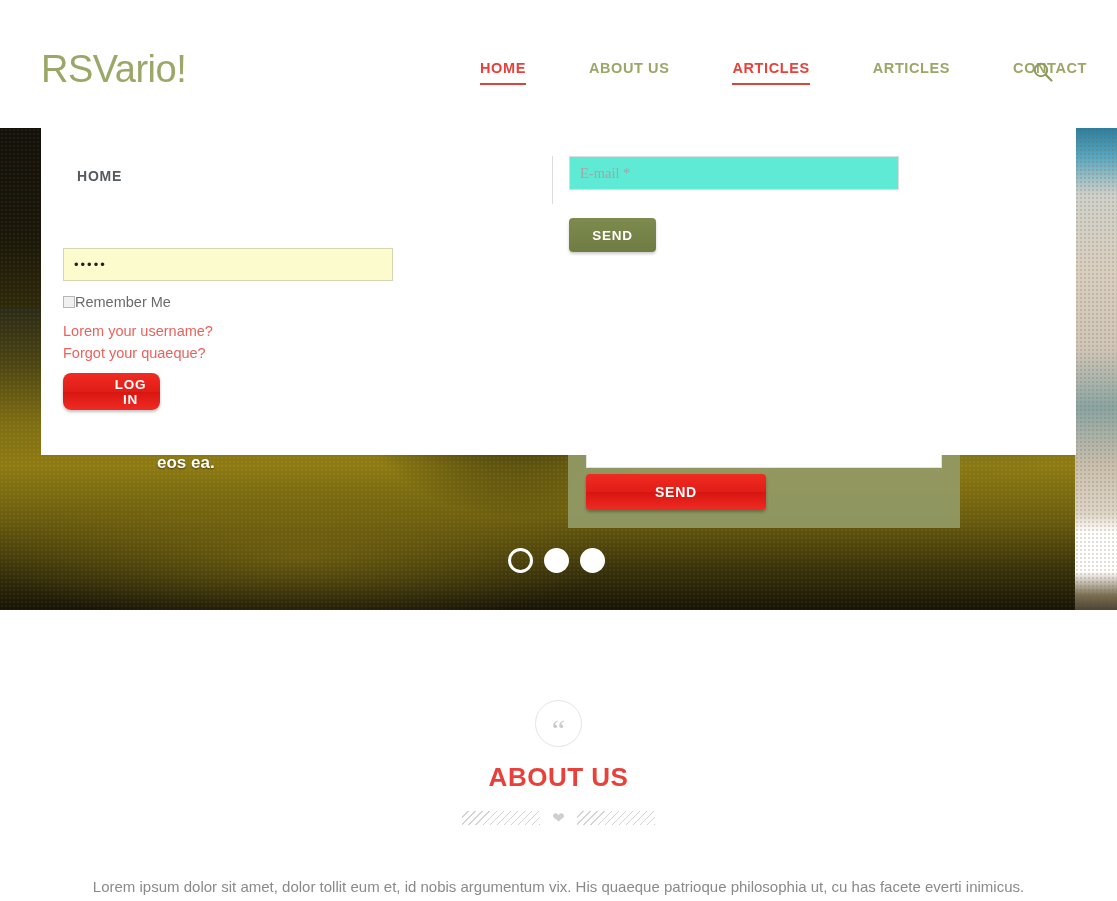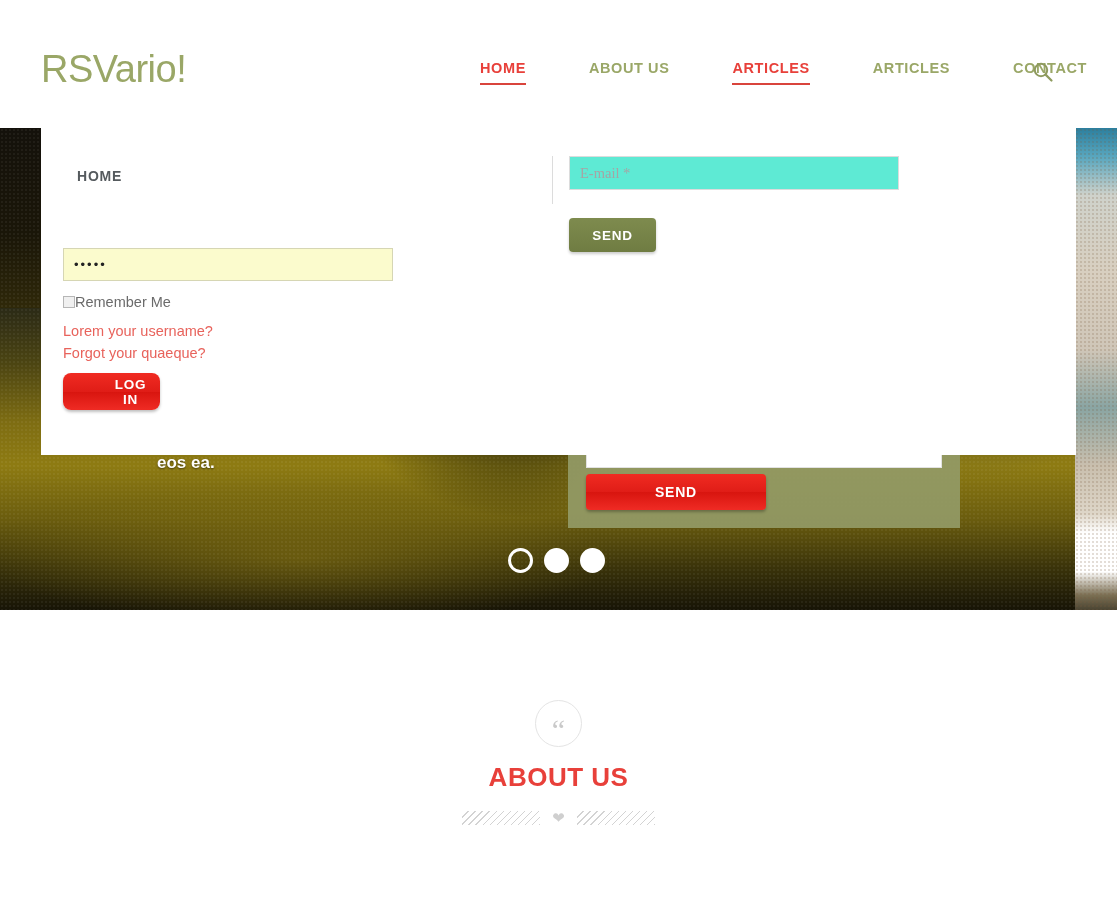--- a/index.html
+++ b/index.html
@@ -260,13 +260,14 @@
 <div class="about">
   <div class="quote-circle">
     <span class="quote-glyph">“</span>
   </div>
   <div class="about-title">ABOUT US</div>
   <div class="divider-wrap">
     <span class="hatch"></span>
     <span class="heart">❤</span>
     <span class="hatch"></span>
   </div>
+  <div class="about-text">Lorem ipsum dolor sit amet, dolor tollit eum et, id nobis argumentum vix. His quaeque patrioque philosophia ut, cu has facete everti inimicus.</div>
 </div>
 
 </body></html>

